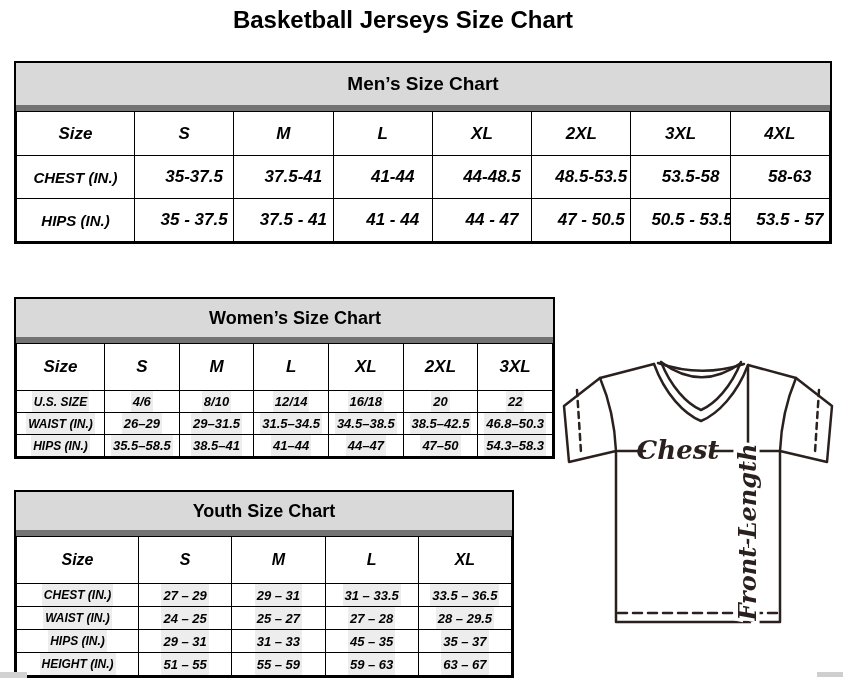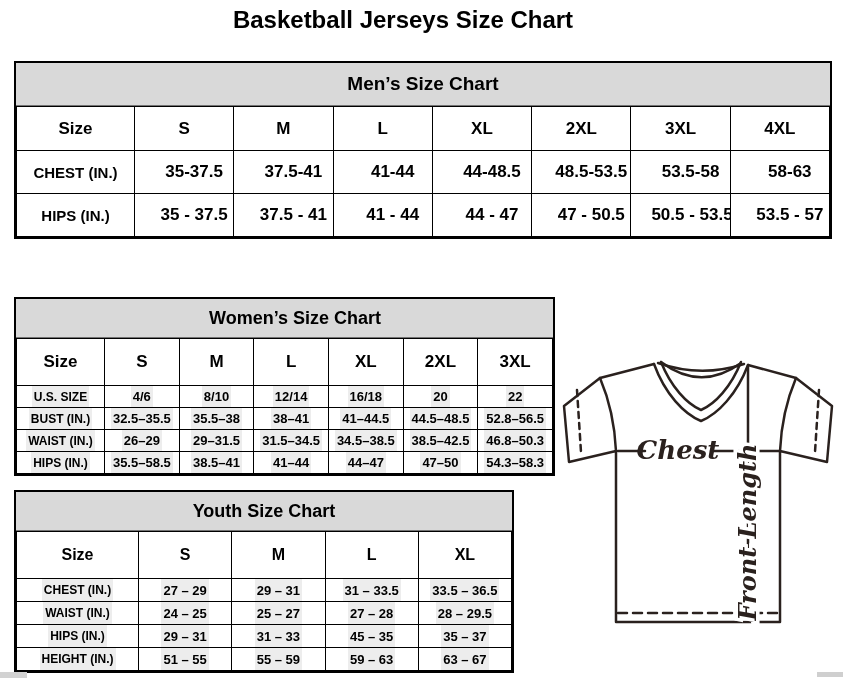--- a/index.html
+++ b/index.html
@@ -7,23 +7,23 @@
     position:relative;width:843px;height:679px;background:#fff;overflow:hidden;
     font-family:"Liberation Sans",sans-serif;color:#000;
   }
   .page-title{
     position:absolute;top:6px;left:0;width:806px;margin:0;text-align:center;
     font-size:24px;font-weight:bold;
   }
   
   .chart{position:absolute;border:2px solid #000;background:#fff;}
   .chart-header{
-    background:#d9d9d9;border-bottom:1px solid #737373;text-align:center;font-weight:bold;
-  }
-  .chart table{border-collapse:collapse;table-layout:fixed;width:100%;}
+    background:#d9d9d9;border-bottom:6px solid #737373;text-align:center;font-weight:bold;
+  }
+  .chart table{border-collapse:collapse;table-layout:fixed;width:100%;font-style:italic;}
   .chart th,.chart td{
     border:1px solid #000;text-align:center;vertical-align:middle;
     font-weight:bold;padding:0;overflow:hidden;white-space:nowrap;
   }
   .hl{background:#ededed;padding:16px 2px;}
 
   
   .mens{left:14px;top:61px;width:814px;}
   .mens .chart-header{height:42px;line-height:42px;font-size:19px;}
   .mens col.label-col{width:118px;}
@@ -146,29 +146,20 @@
           <tr>
             <th><span class="hl">U.S. SIZE</span></th>
             <td><span class="hl">4/6</span></td>
             <td><span class="hl">8/10</span></td>
             <td><span class="hl">12/14</span></td>
             <td><span class="hl">16/18</span></td>
             <td><span class="hl">20</span></td>
             <td><span class="hl">22</span></td>
           </tr>
           <tr>
-            <th><span class="hl">BUST (IN.)</span></th>
-            <td><span class="hl">32.5–35.5</span></td>
-            <td><span class="hl">35.5–38</span></td>
-            <td><span class="hl">38–41</span></td>
-            <td><span class="hl">41–44.5</span></td>
-            <td><span class="hl">44.5–48.5</span></td>
-            <td><span class="hl">52.8–56.5</span></td>
-          </tr>
-          <tr>
             <th><span class="hl">WAIST (IN.)</span></th>
             <td><span class="hl">26–29</span></td>
             <td><span class="hl">29–31.5</span></td>
             <td><span class="hl">31.5–34.5</span></td>
             <td><span class="hl">34.5–38.5</span></td>
             <td><span class="hl">38.5–42.5</span></td>
             <td><span class="hl">46.8–50.3</span></td>
           </tr>
           <tr>
             <th><span class="hl">HIPS (IN.)</span></th>

